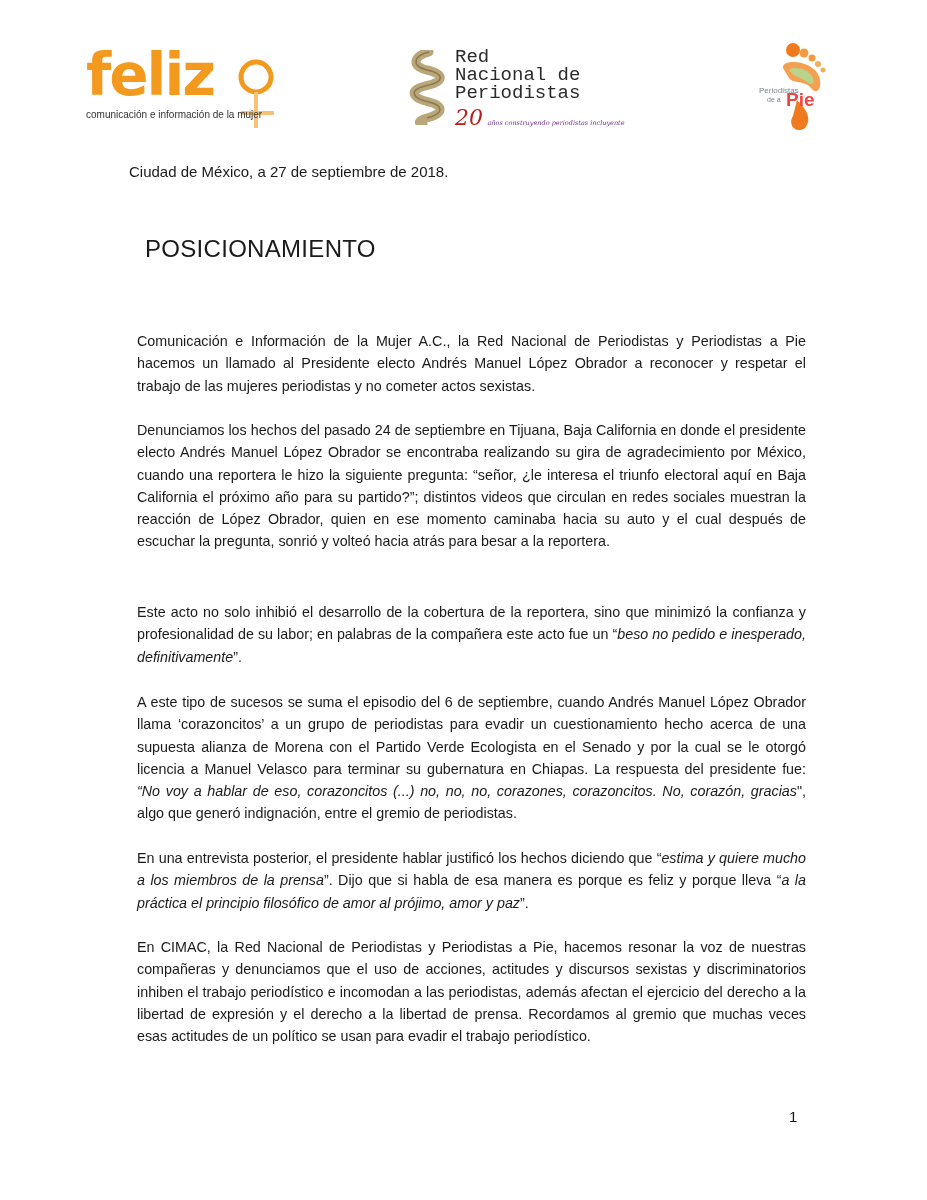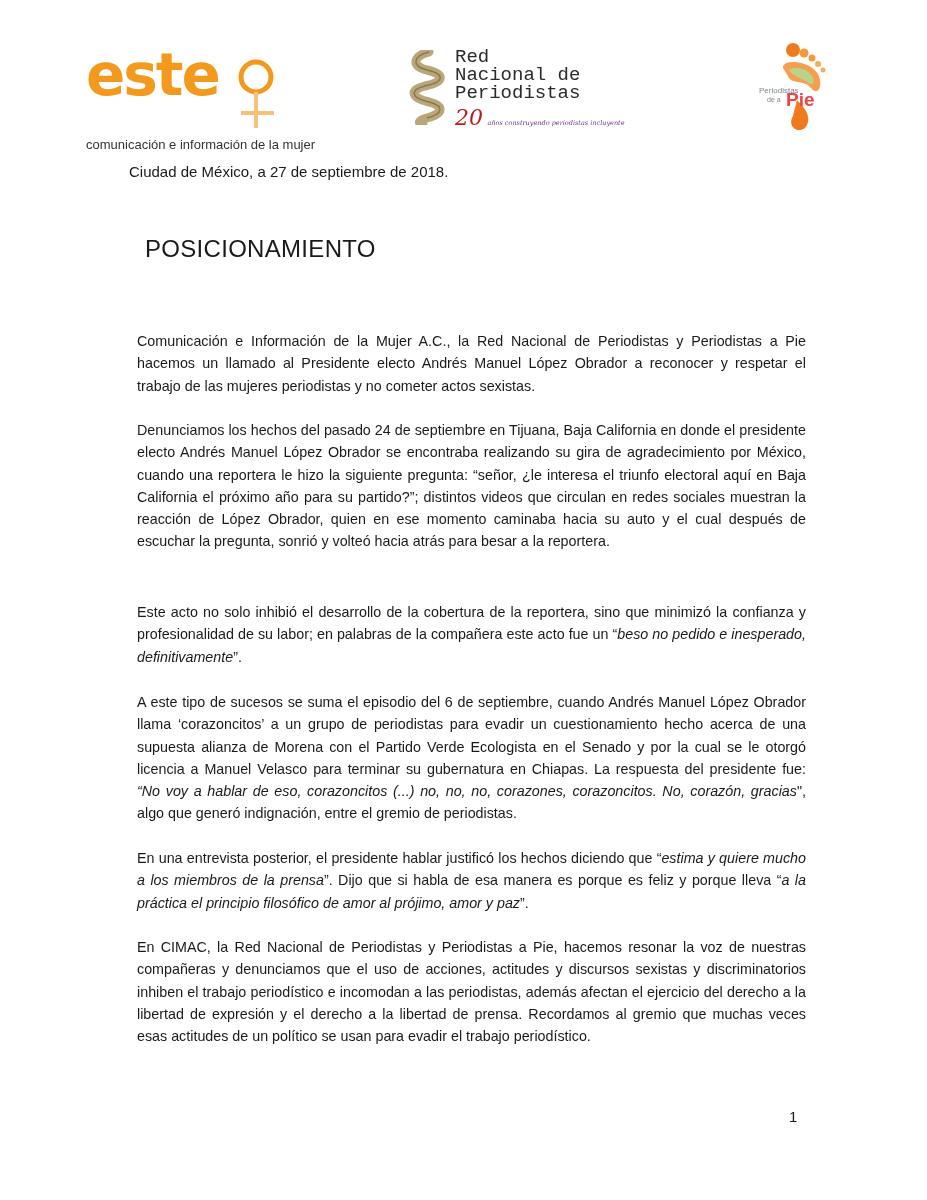--- a/index.html
+++ b/index.html
@@ -2,21 +2,21 @@
 <html><head>
 <meta charset="utf-8">
 <style>
   html, body { margin:0; padding:0; background:#ffffff; }
   body { width:927px; height:1200px; position:relative; overflow:hidden;
          font-family:"Liberation Sans", sans-serif; color:#1a1a1a; }
   .header { position:absolute; left:0; top:0; width:927px; height:150px; }
   .logo-cimac { position:absolute; left:86px; top:45px; width:190px; height:85px; }
   .cimac-word { position:absolute; left:0; top:0; font-family:"DejaVu Sans", sans-serif;
         font-size:58px; font-weight:bold; color:#f39a1e; letter-spacing:-2px; line-height:60px; }
-  .cimac-sub { position:absolute; left:0; top:64px; font-size:13px; color:#333; white-space:nowrap;margin-top:28px; }
+  .cimac-sub { position:absolute; left:0; top:64px; font-size:10px; color:#333; white-space:nowrap; }
   .cimac-symbol { position:absolute; left:150px; top:10px; width:40px; height:75px; }
   .logo-red { position:absolute; left:405px; top:45px; width:190px; height:85px; }
   .red-emblem { position:absolute; left:0; top:5px; width:48px; height:75px; }
   .red-title { position:absolute; left:50px; top:3px; font-family:"Liberation Mono", monospace;
         font-size:19px; line-height:18px; color:#2b2b2b; font-weight:normal; }
   .red-sub { position:absolute; left:50px; top:60px; white-space:nowrap; }
   .red-sub .num { font-family:"DejaVu Serif", serif; font-style:italic; font-size:22px; color:#b91c1c; }
   .red-sub .txt { font-family:"DejaVu Serif", serif; font-style:italic; font-size:6.5px; color:#6b2f8a; }
   .logo-pie { position:absolute; left:753px; top:38px; width:80px; height:95px; }
   .pie-text1 { position:absolute; left:6px; top:48px; font-size:8px; color:#7a8593; }
@@ -29,21 +29,21 @@
   .title { position:absolute; top:235px; left:16px; font-size:24px; letter-spacing:0.3px; }
   .para { position:absolute; left:0; width:669px; line-height:22.3px; text-align:justify; margin:8px; }
   .para em { font-style:italic; }
   .pagenum { position:absolute; left:789px; top:1108px; font-size:15px; }
 </style>
 </head>
 <body>
 
 <div class="header">
   <div class="logo-cimac">
-    <div class="cimac-word">este</div>
+    <div class="cimac-word">feliz</div>
     <svg class="cimac-symbol" viewBox="0 0 40 75">
       <circle cx="20" cy="22" r="15" fill="none" stroke="#f39a1e" stroke-width="5"></circle>
       <line x1="20" y1="37" x2="20" y2="73" stroke="#f7c17a" stroke-width="4"></line>
       <line x1="5" y1="58" x2="38" y2="58" stroke="#f7c17a" stroke-width="4"></line>
     </svg>
     <div class="cimac-sub">comunicación e información de la mujer</div>
   </div>
 
   <div class="logo-red">
     <svg class="red-emblem" viewBox="0 0 48 75">

